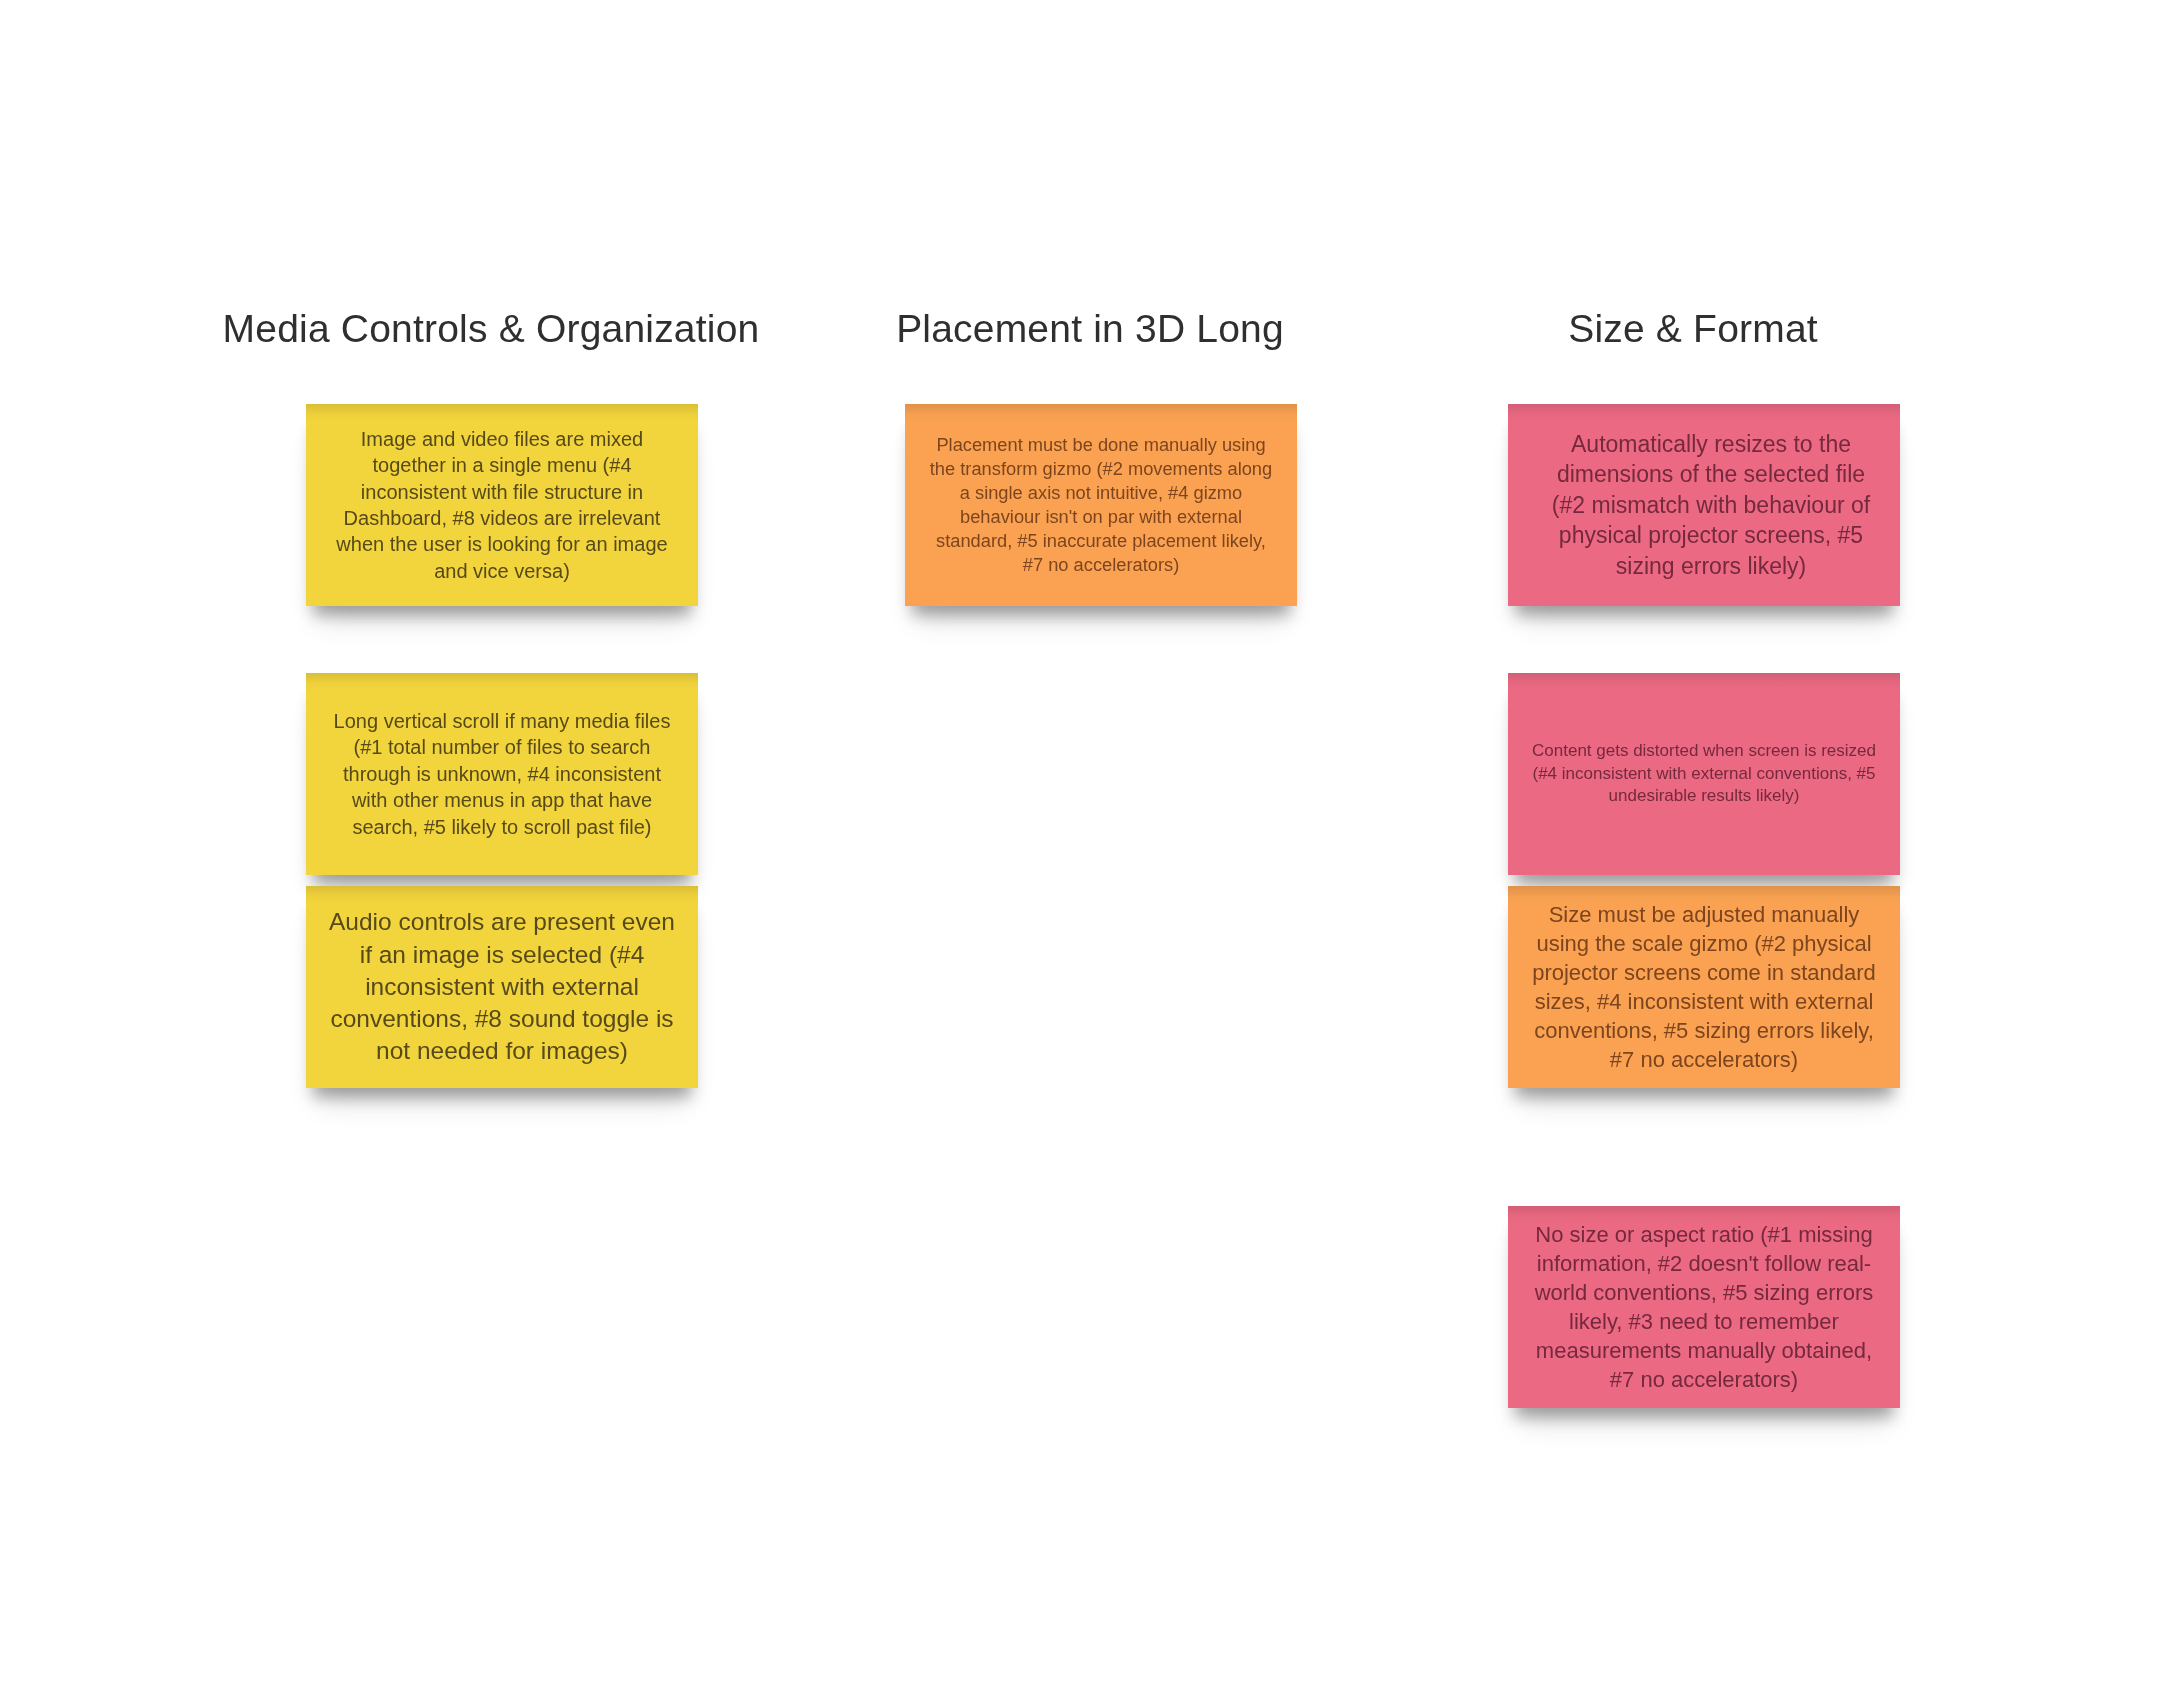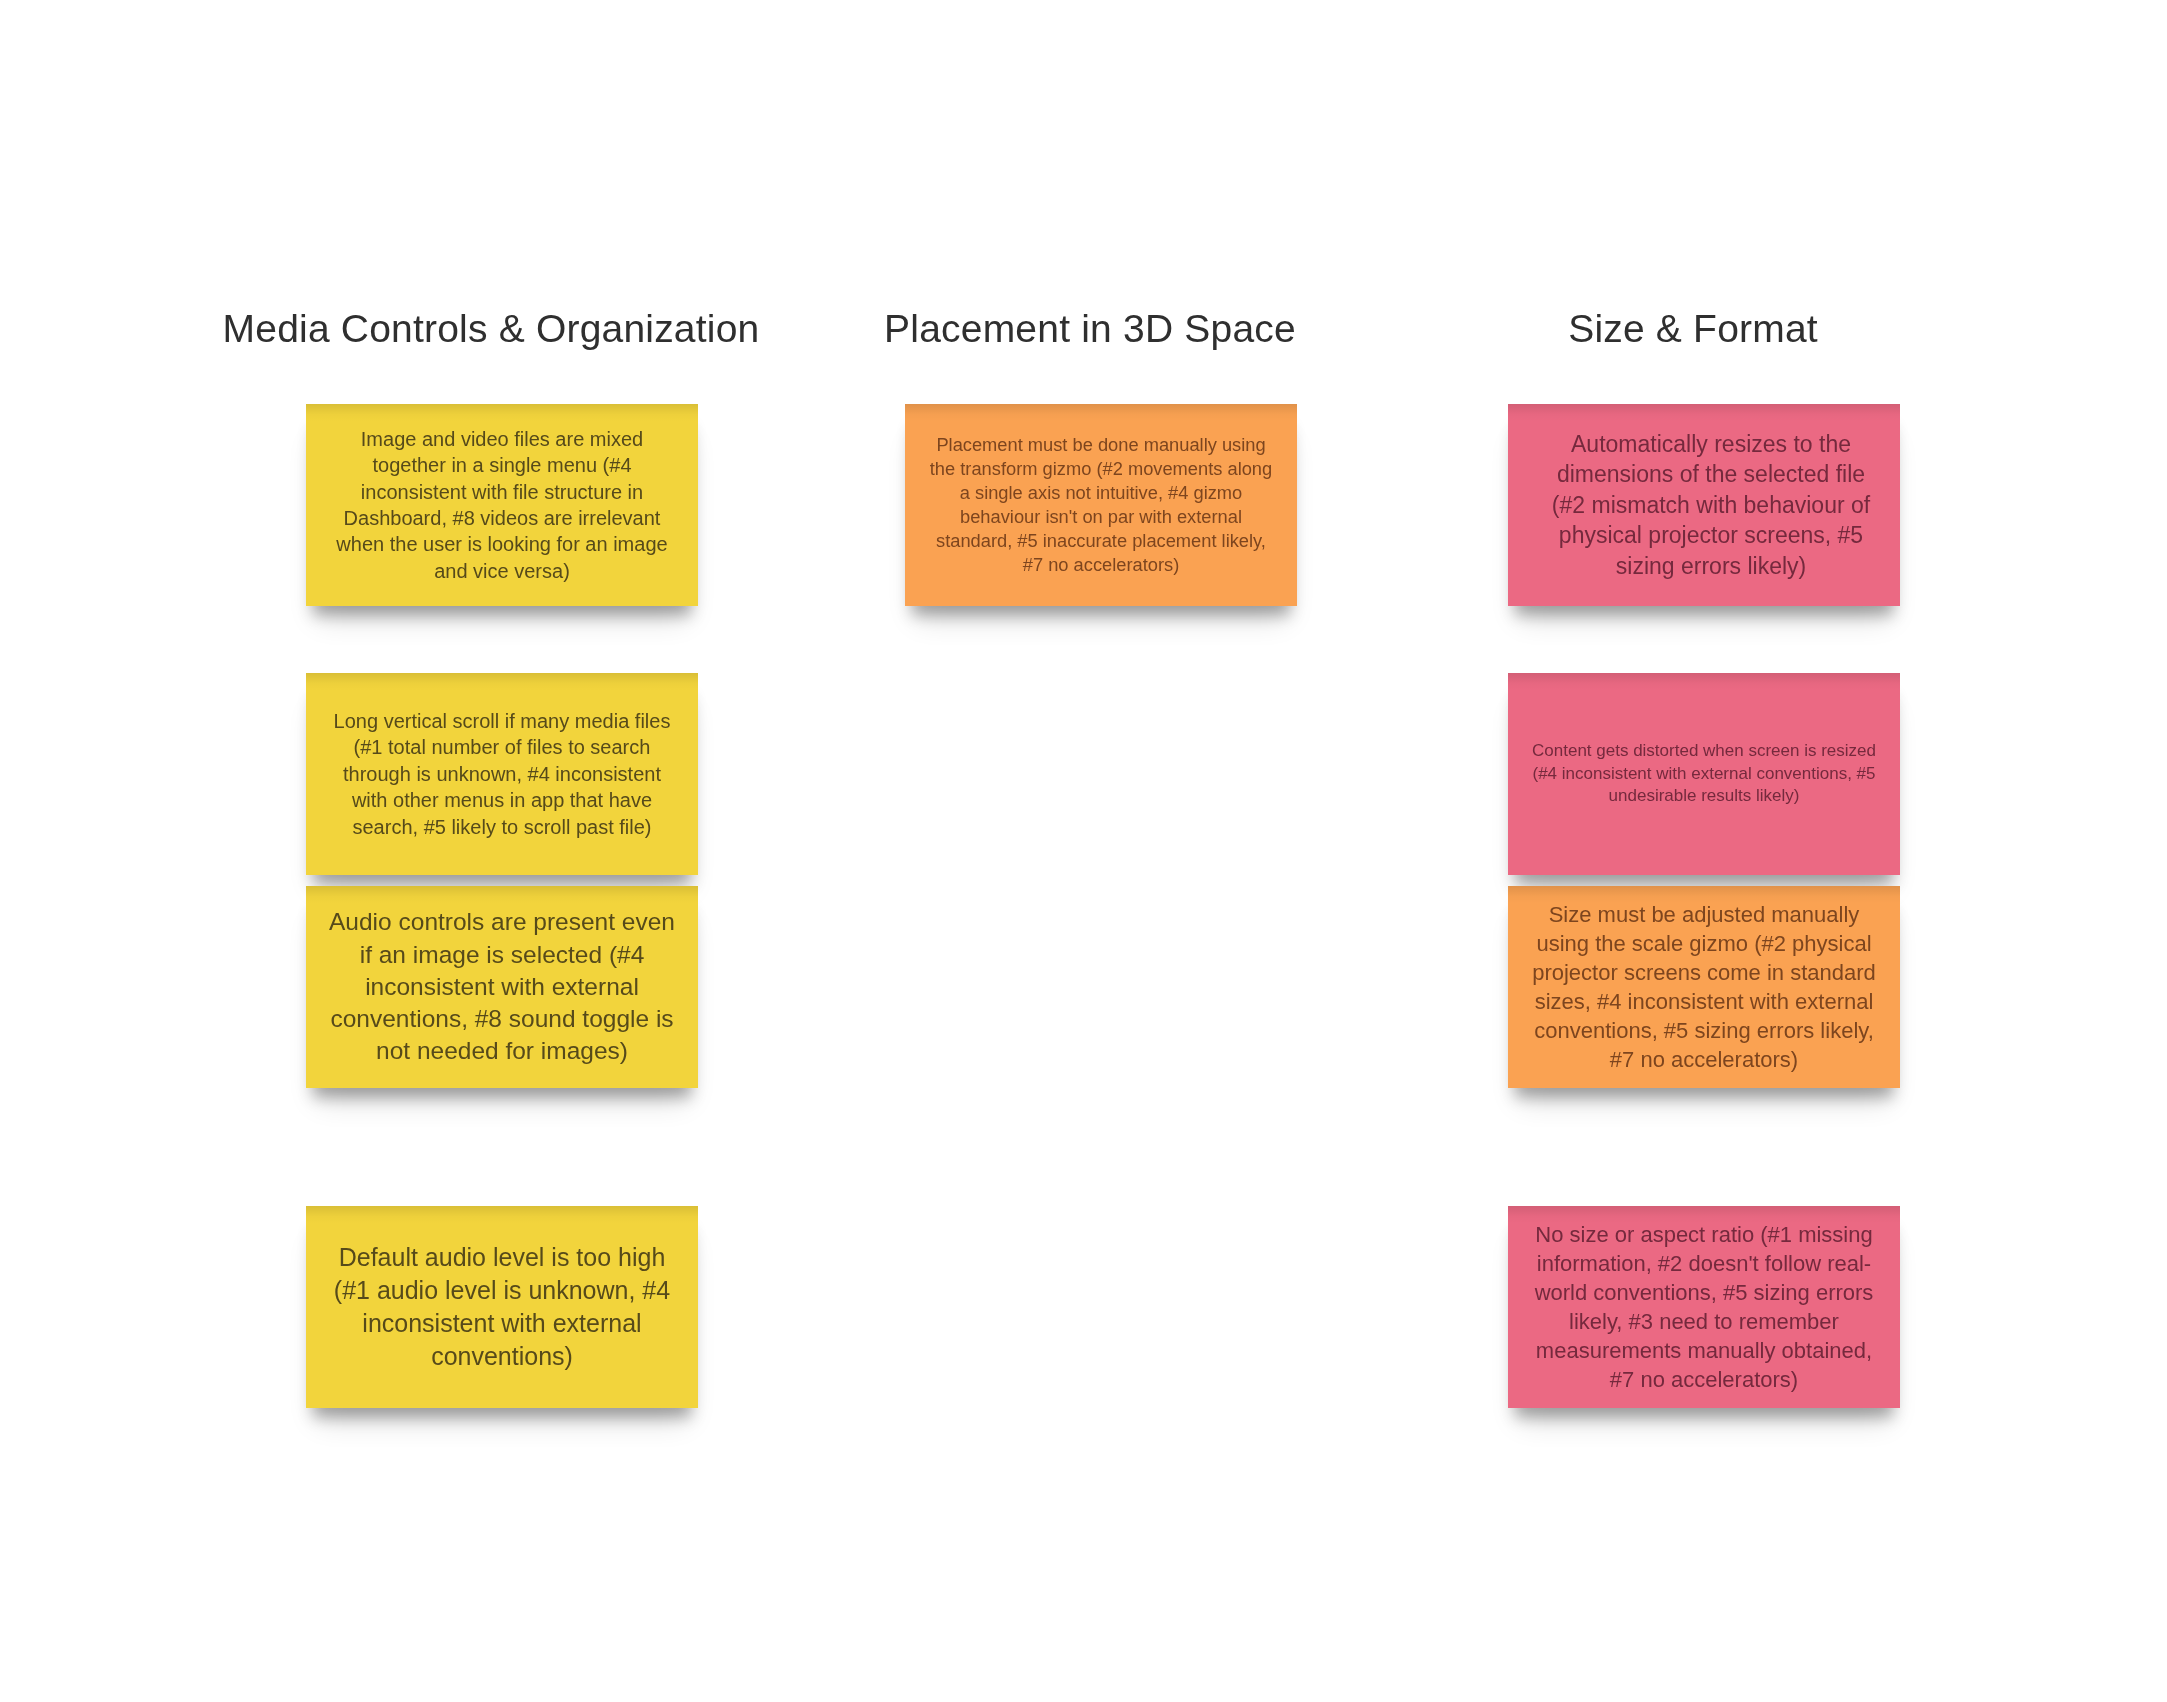--- a/index.html
+++ b/index.html
@@ -90,27 +90,24 @@
     </div>
 
     <div class="note row-2" style="background-color: rgb(242, 212, 60); color: rgb(86, 74, 26);">
       <span class="note-text fs-23">Long vertical scroll if many media files (#1 total number of files to search through is unknown, #4 inconsistent with other menus in app that have search, #5 likely to scroll past file)</span>
     </div>
 
     <div class="note row-3" style="background-color: rgb(242, 212, 60); color: rgb(86, 74, 26);">
       <span class="note-text fs-28">Audio controls are present even if an image is selected (#4 inconsistent with external conventions, #8 sound toggle is not needed for images)</span>
     </div>
 
-    <div class="note row-4" style="background-color: rgb(242, 212, 60); color: rgb(86, 74, 26);">
-      <span class="note-text fs-29">Default audio level is too high (#1 audio level is unknown, #4 inconsistent with external conventions)</span>
-    </div>
   </section>
 
   <section class="column col-2">
-    <h2 class="column-title" style="color: rgb(47, 47, 47);">Placement in 3D Space</h2>
+    <h2 class="column-title" style="color: rgb(47, 47, 47);">Placement in 3D Long</h2>
 
     <div class="note row-1" style="background-color: rgb(250, 162, 82); color: rgb(125, 69, 30);">
       <span class="note-text fs-21">Placement must be done manually using the transform gizmo (#2 movements along a single axis not intuitive, #4 gizmo behaviour isn't on par with external standard, #5 inaccurate placement likely, #7 no accelerators)</span>
     </div>
   </section>
 
   <section class="column col-3">
     <h2 class="column-title" style="color: rgb(47, 47, 47);">Size &amp; Format</h2>
 
     <div class="note row-1" style="background-color: rgb(235, 105, 131); color: rgb(117, 41, 61); padding-left: 33px;">

